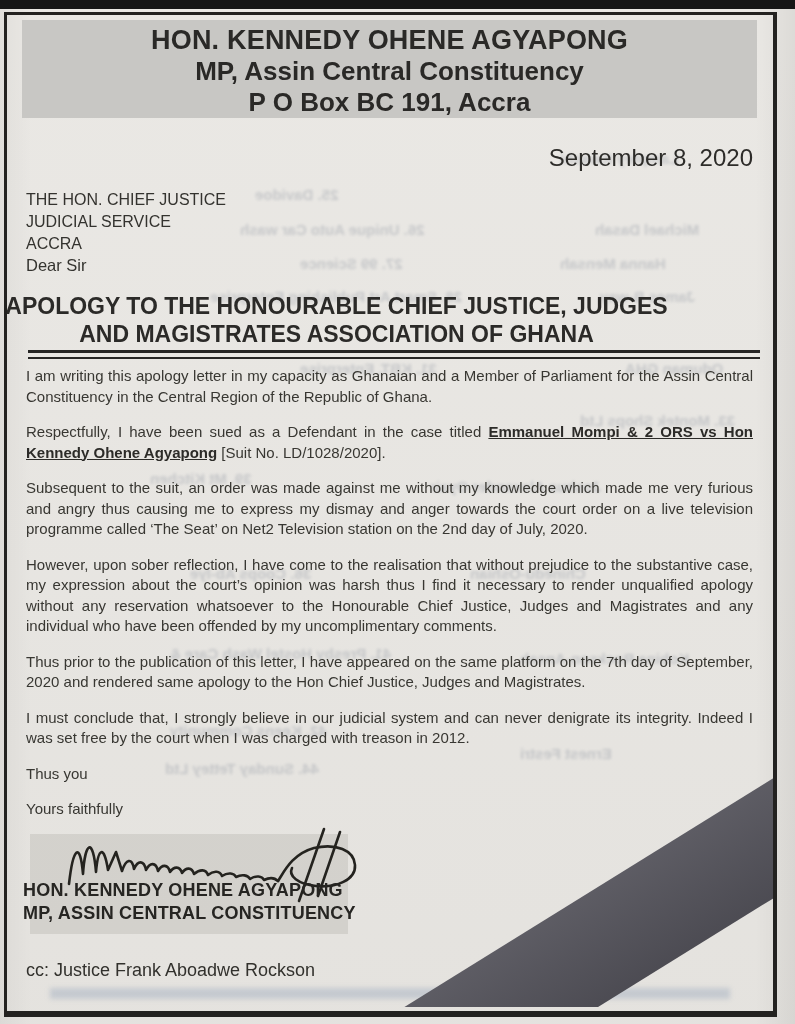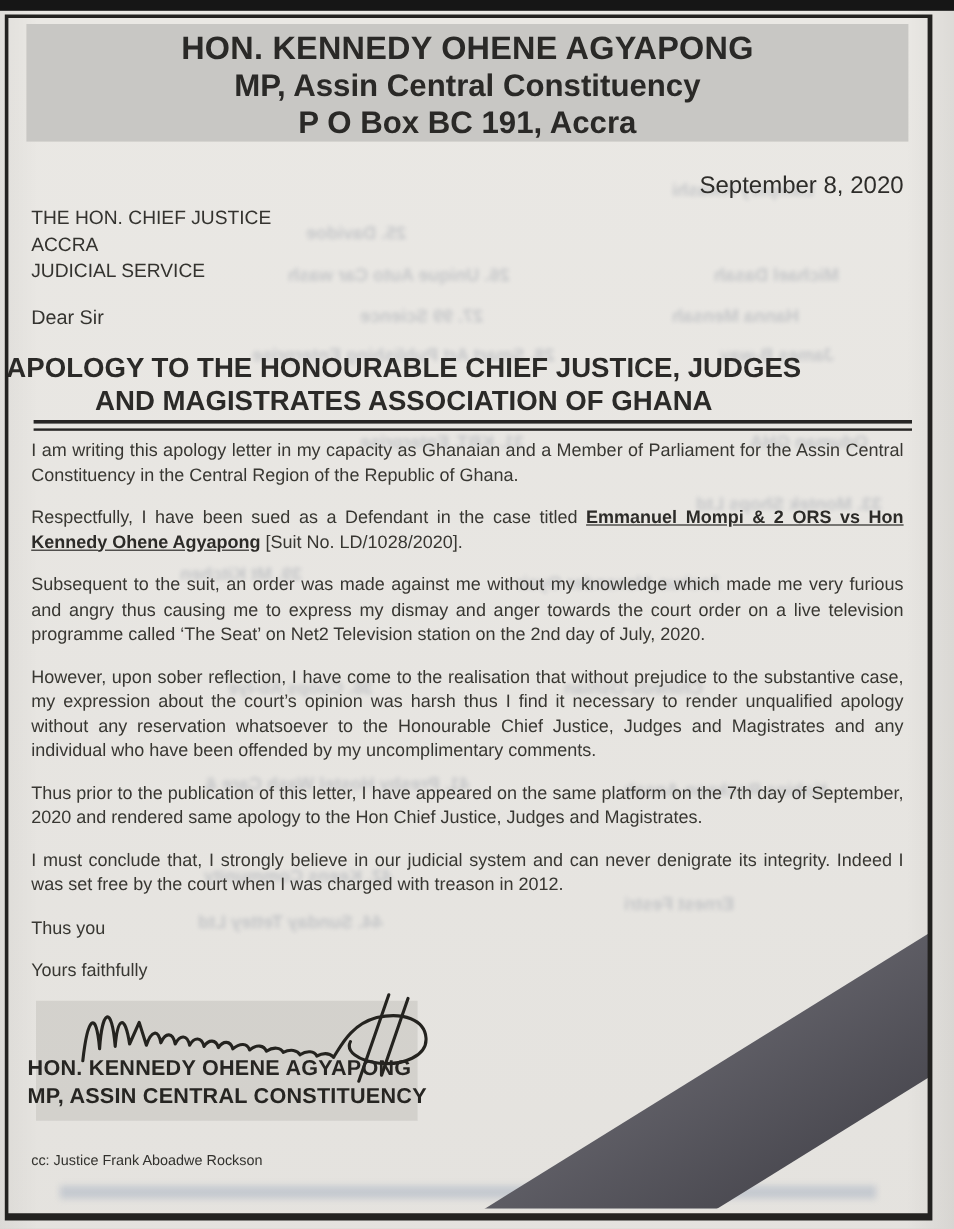--- a/index.html
+++ b/index.html
@@ -17,38 +17,38 @@
     border-top:3px solid #232220;border-left:3px solid #232220;
     border-right:4px solid #232220;border-bottom:6px solid #232220;
     z-index:5;pointer-events:none;
   }
   .letterhead{
     position:absolute;left:22px;top:20px;width:735px;height:98px;
     background:#c8c7c4;z-index:2;text-align:center;padding-top:4px;box-sizing:border-box;
   }
   .lh1{font-size:27px;font-weight:bold;line-height:32px;color:#2a2927;letter-spacing:0.2px;}
   .lh2,.lh3{font-size:26px;font-weight:bold;line-height:31px;color:#2a2927;}
-  .date{position:absolute;top:144px;right:42px;font-size:20px;color:#2d2c29;z-index:2;}
-  .recipient{position:absolute;left:26px;top:172px;font-size:16px;line-height:22px;color:#34332f;z-index:2;}
+  .date{position:absolute;top:144px;right:42px;font-size:24px;color:#2d2c29;z-index:2;}
+  .recipient{position:absolute;left:26px;top:189px;font-size:16px;line-height:22px;color:#34332f;z-index:2;}
   .salutation{position:absolute;left:26px;top:256px;font-size:16.5px;color:#34332f;z-index:2;}
   .subject{
     position:absolute;left:0;top:292px;width:673px;text-align:center;z-index:2;
   }
   .subject-inner{display:inline-block;max-width:700px;font-size:23px;font-weight:bold;line-height:28px;color:#2b2a28;}
   .double-rule{position:absolute;left:28px;top:350px;width:732px;height:4px;
     border-top:3.5px solid #272625;border-bottom:2.5px solid #272625;z-index:2;}
   .body-flow{position:absolute;left:26px;top:366px;width:727px;z-index:2;}
   .body-flow p{margin:0 0 15px 0;font-size:15px;line-height:20.5px;text-align:justify;color:#383732;}
   .case-bold{font-weight:bold;text-decoration:underline;color:#2c2b28;}
   .thanks{margin-top:16px;}
   .valediction{margin-top:22px;}
   .sig-halo{position:absolute;left:30px;top:834px;width:318px;height:100px;background:rgba(80,80,78,0.12);z-index:1;}
   .signature{position:absolute;left:62px;top:824px;z-index:3;}
   .sig-name{position:absolute;left:23px;top:879px;z-index:3;font-weight:bold;color:#262522;font-size:18px;line-height:23px;letter-spacing:0.2px;}
-  .cc{position:absolute;left:26px;top:960px;font-size:12px;color:#32312d;z-index:2;text-align:right;}
+  .cc{position:absolute;left:26px;top:960px;font-size:18px;color:#32312d;z-index:2;text-align:right;}
   .ghost{
     position:absolute;z-index:1;font-size:15px;font-weight:bold;color:#7e8694;
     opacity:0.32;filter:blur(1.6px);transform:scaleX(-1);white-space:nowrap;
   }
   .band-clip{position:absolute;left:7px;top:15px;width:767px;height:992px;overflow:hidden;z-index:4;pointer-events:none;}
   .band{
     position:absolute;left:391px;top:996px;width:540px;height:102px;
     background:#53525a;
     background-image:linear-gradient(180deg, rgba(255,255,255,0.06), rgba(0,0,0,0.08));
     transform:rotate(-31.8deg);transform-origin:0 0;
@@ -85,22 +85,22 @@
   <div class="letterhead">
     <div class="lh1">HON. KENNEDY OHENE AGYAPONG</div>
     <div class="lh2">MP, Assin Central Constituency</div>
     <div class="lh3">P O Box BC 191, Accra</div>
   </div>
 
   <div class="date">September 8, 2020</div>
 
   <div class="recipient">
     <div>THE HON. CHIEF JUSTICE</div>
+    <div>JUDICIAL SERVICE</div>
     <div>ACCRA</div>
-    <div>JUDICIAL SERVICE</div>
   </div>
 
   <div class="salutation">Dear Sir</div>
 
   <div class="subject">
     <span class="subject-inner">APOLOGY TO THE HONOURABLE CHIEF JUSTICE, JUDGES AND MAGISTRATES ASSOCIATION OF GHANA</span>
   </div>
   <div class="double-rule"></div>
 
   <div class="body-flow">

